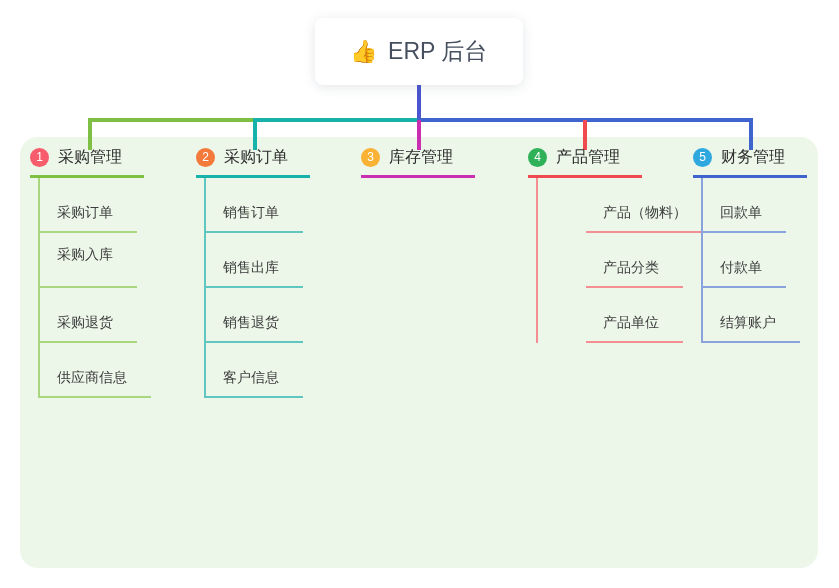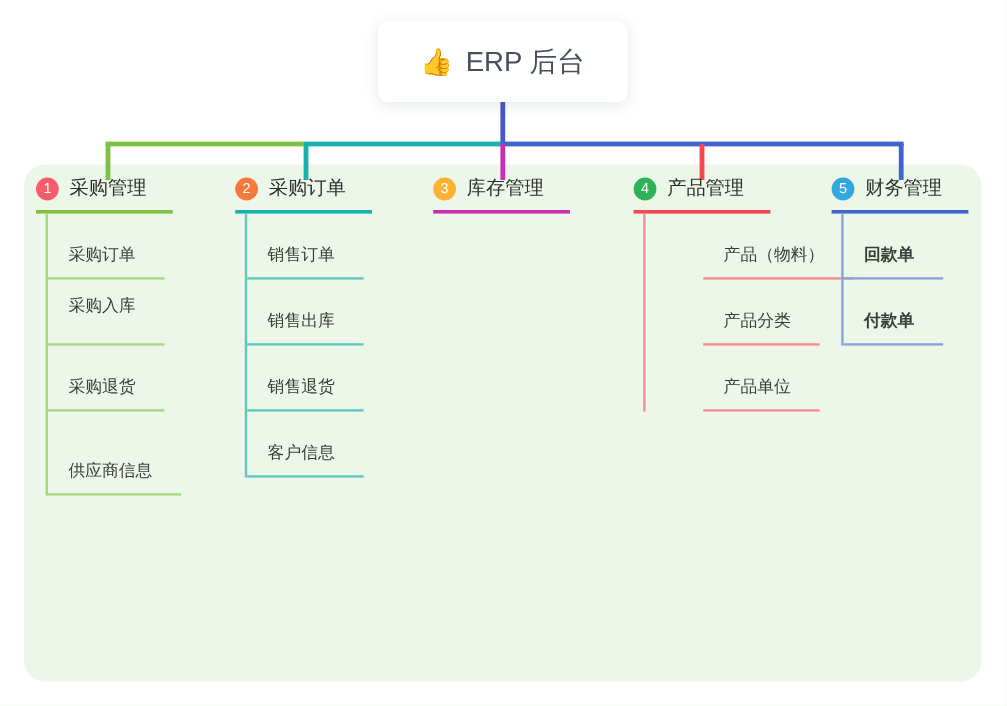--- a/index.html
+++ b/index.html
@@ -73,21 +73,21 @@
     <div class="subtree" style="border-left-color: rgb(169, 215, 127);">
           <div class="sub-item" style="border-bottom-color: rgb(169, 215, 127);">
             <span>采购订单</span>
           </div>
           <div class="sub-item" style="border-bottom-color: rgb(169, 215, 127); align-items: center;">
             <span>采购入库</span>
           </div>
           <div class="sub-item" style="border-bottom-color: rgb(169, 215, 127);">
             <span>采购退货</span>
           </div>
-          <div class="sub-item" style="border-bottom-color: rgb(169, 215, 127); margin-top: 15px;">
+          <div class="sub-item" style="border-bottom-color: rgb(169, 215, 127);">
             <span>供应商信息</span>
           </div>
         </div>
   </div>
 
   <div class="branch" style="left: 196px;">
     <div class="branch-header" style="border-bottom-color: rgb(23, 179, 170);">
       <span class="badge" style="background: rgb(244, 122, 60);">2</span>
       <span class="branch-label">采购订单</span>
     </div>
@@ -130,23 +130,26 @@
             <span>产品单位</span>
           </div>
         </div>
   </div>
 
   <div class="branch" style="left: 693px;">
     <div class="branch-header" style="border-bottom-color: rgb(63, 100, 205);">
       <span class="badge" style="background: rgb(47, 168, 224);">5</span>
       <span class="branch-label">财务管理</span>
     </div>
-    <div class="subtree" style="border-left-color: rgb(138, 163, 220); font-weight: bold;">
+    <div class="subtree" style="border-left-color: rgb(138, 163, 220);">
           <div class="sub-item" style="border-bottom-color: rgb(138, 163, 220);">
             <span>回款单</span>
           </div>
           <div class="sub-item" style="border-bottom-color: rgb(138, 163, 220);">
             <span>付款单</span>
+          </div>
+          <div class="sub-item" style="border-bottom-color: rgb(138, 163, 220);">
+            <span>结算账户</span>
           </div>
         </div>
   </div>
 </div>
 </div>
 
 </body></html>

